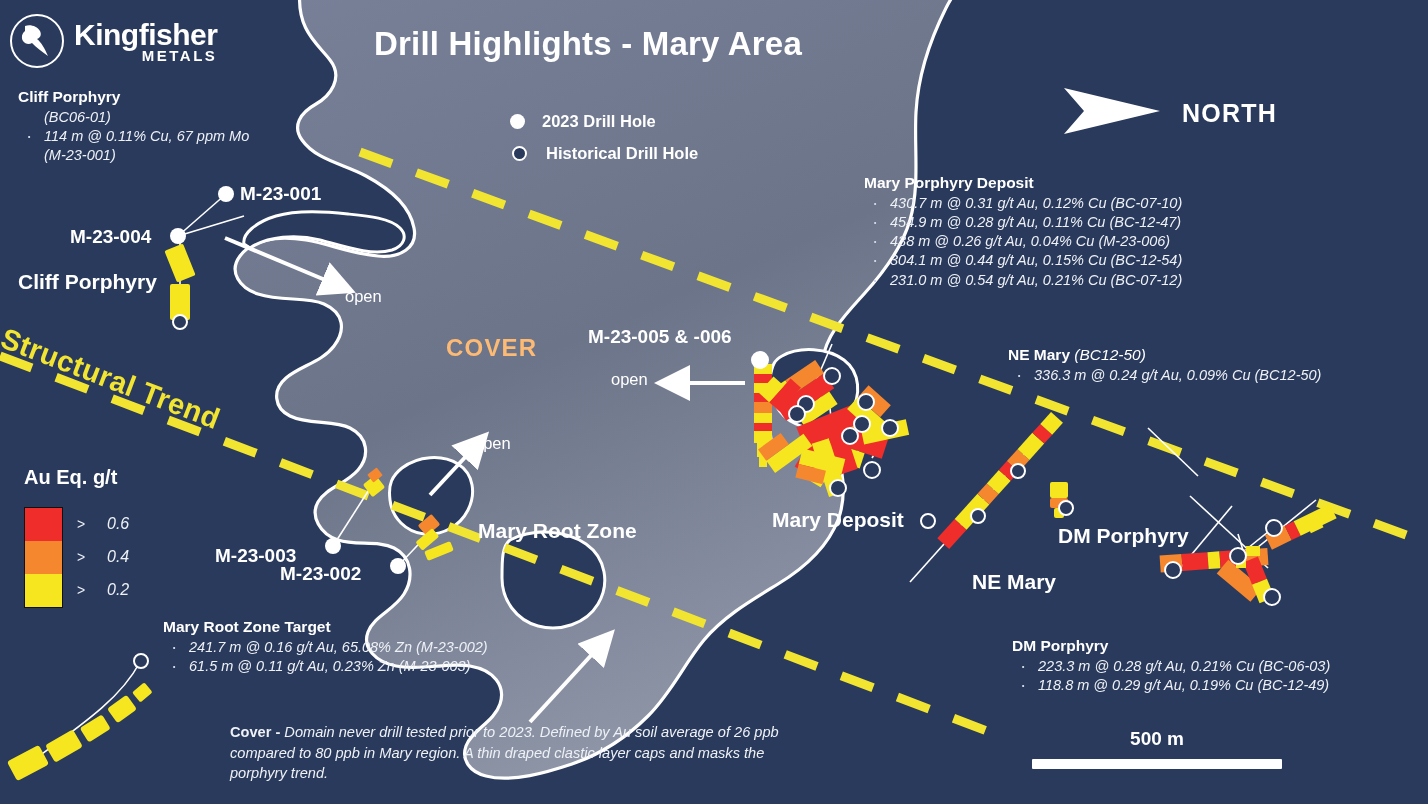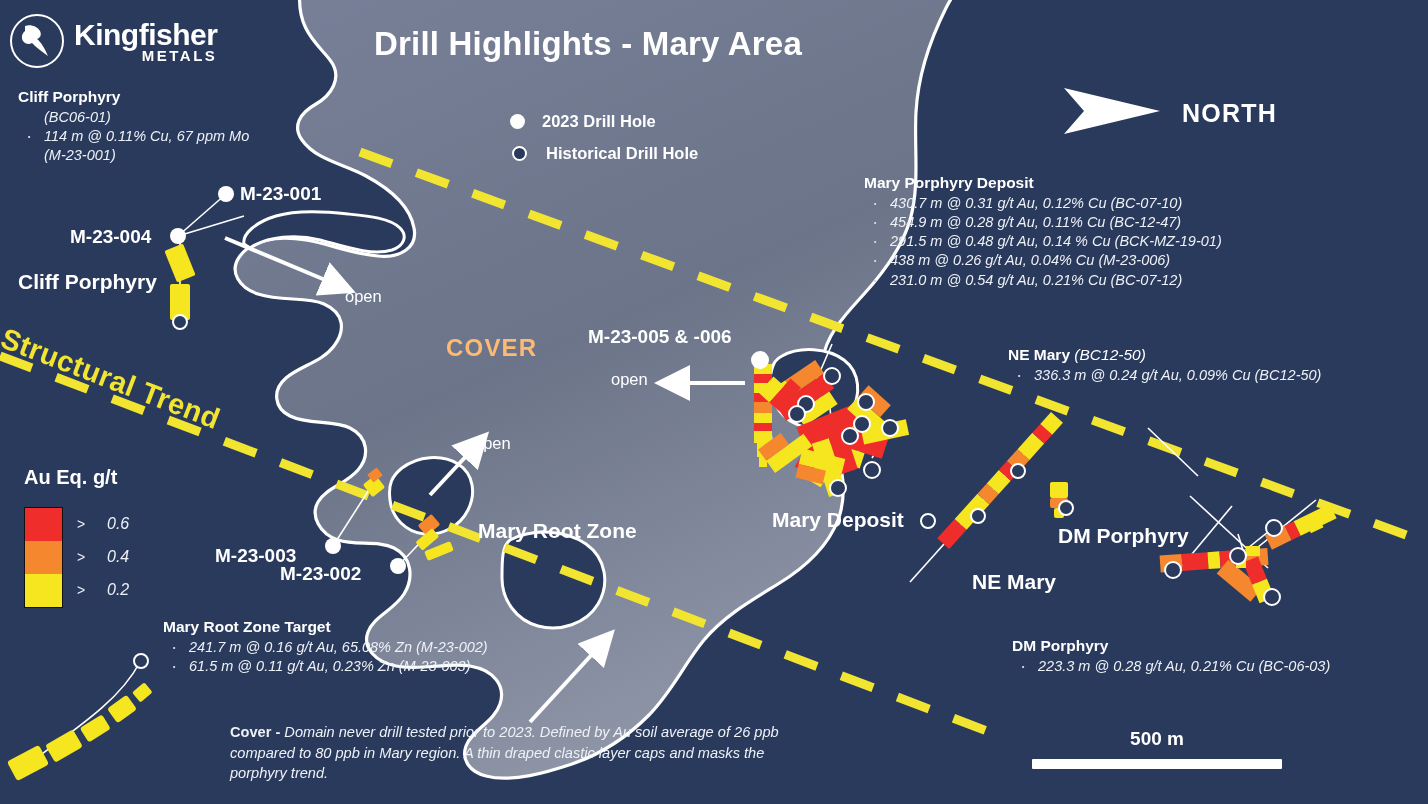--- a/index.html
+++ b/index.html
@@ -407,22 +407,22 @@
       <li>114 m @ 0.11% Cu, 67 ppm Mo</li>
       <li class="cont">(M-23-001)</li>
     </ul>
   </div>
 
   <div class="blk" style="left:864px;top:174px;">
     <div class="hd">Mary Porphyry Deposit</div>
     <ul>
       <li>430.7 m @ 0.31 g/t Au, 0.12% Cu (BC-07-10)</li>
       <li>454.9 m @ 0.28 g/t Au, 0.11% Cu (BC-12-47)</li>
-      <li>291.5 m @ 0.48 g/t Au, 0.14 % Cu (BCK-MZ-19-01)</li>
       <li>438 m @ 0.26 g/t Au, 0.04% Cu (M-23-006)</li>
+      <li>304.1 m @ 0.44 g/t Au, 0.15% Cu (BC-12-54)</li>
       <li>231.0 m @ 0.54 g/t Au, 0.21% Cu (BC-07-12)</li>
     </ul>
   </div>
 
   <div class="blk" style="left:1008px;top:346px;">
     <div class="hd">
       <span>NE Mary </span><span class="sub">(BC12-50)</span>
     </div>
     <ul>
       <li>336.3 m @ 0.24 g/t Au, 0.09% Cu (BC12-50)</li>
@@ -434,20 +434,21 @@
     <ul>
       <li>241.7 m @ 0.16 g/t Au, 65.08% Zn (M-23-002)</li>
       <li>61.5 m @ 0.11 g/t Au, 0.23% Zn (M-23-003)</li>
     </ul>
   </div>
 
   <div class="blk" style="left:1012px;top:637px;">
     <div class="hd">DM Porphyry</div>
     <ul>
       <li>223.3 m @ 0.28 g/t Au, 0.21% Cu (BC-06-03)</li>
+      <li>118.8 m @ 0.29 g/t Au, 0.19% Cu (BC-12-49)</li>
     </ul>
   </div>
 
   <div id="aueq">
     <div class="ttl">Au Eq. g/t</div>
     <div class="body">
       <div class="bar">
         <div style="background:#ef2e2b"></div>
         <div style="background:#f5872f"></div>
         <div style="background:#f5e61f"></div>

